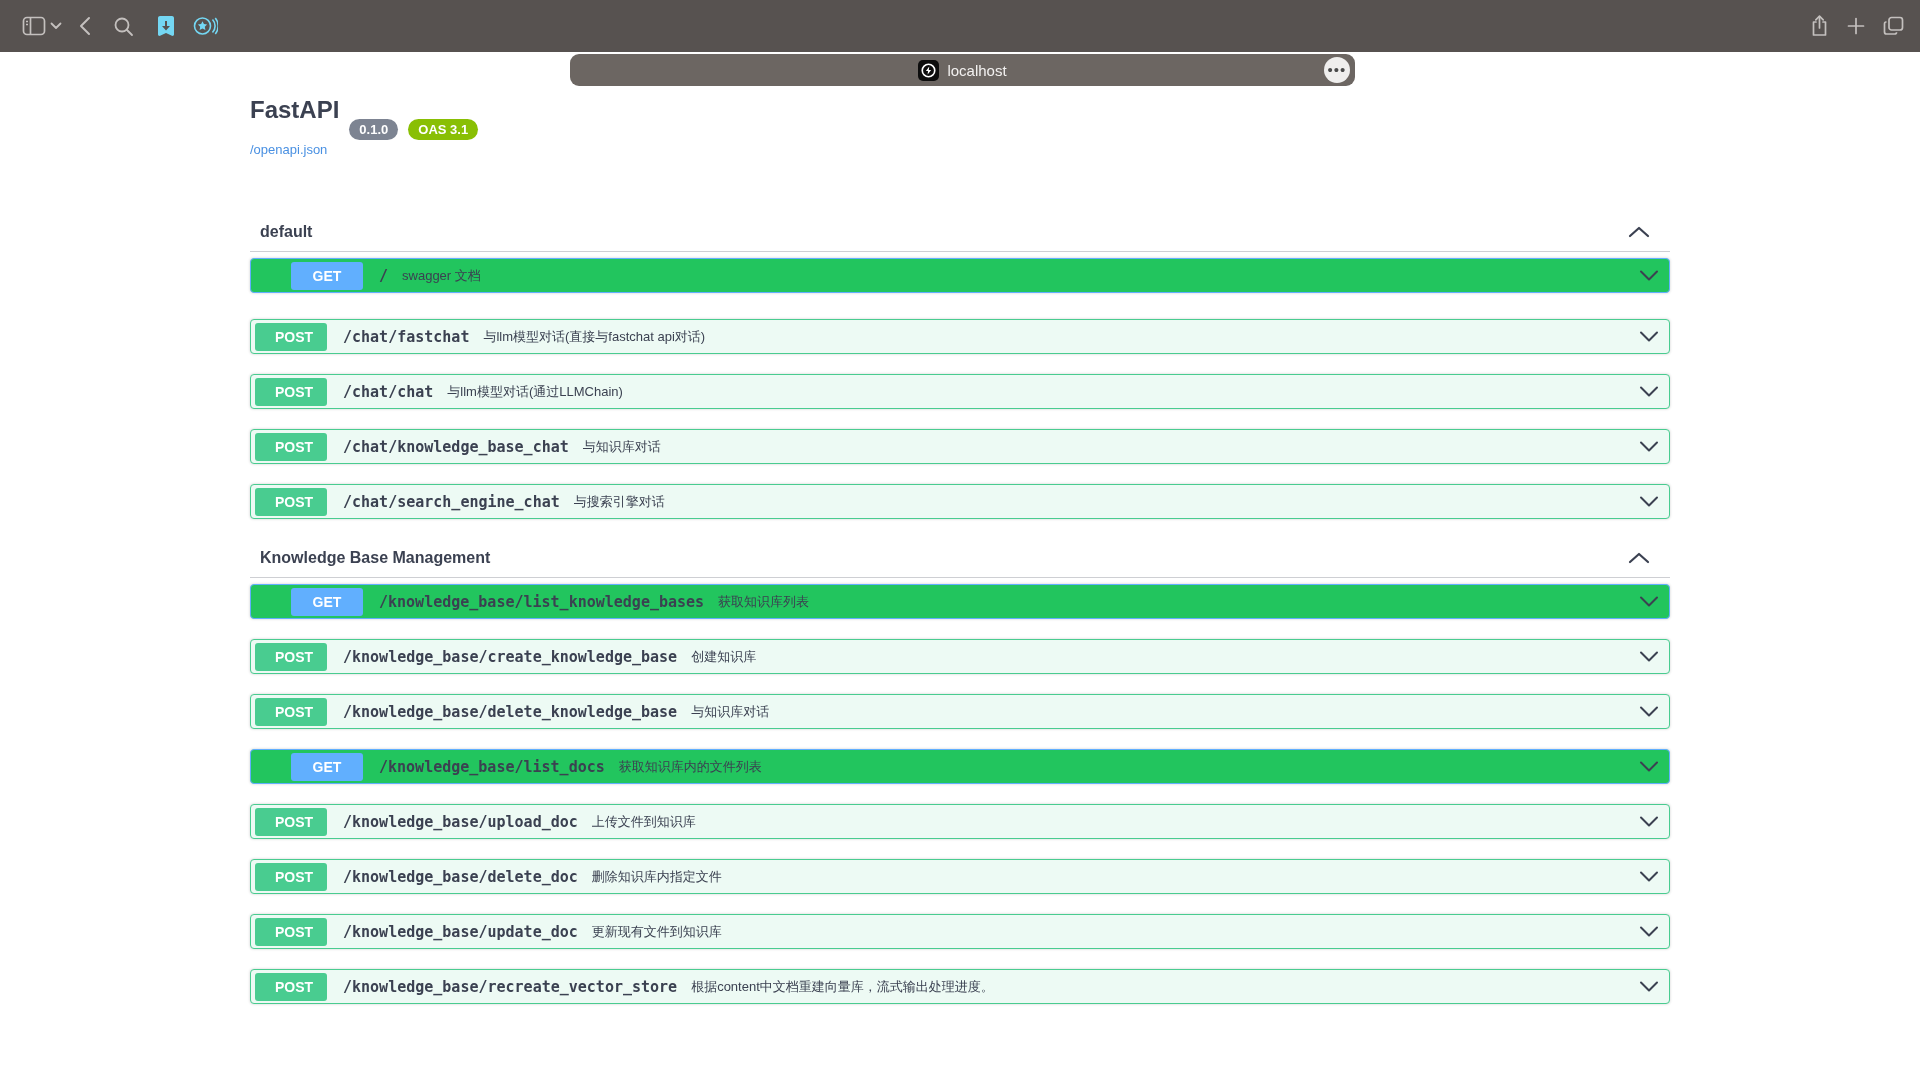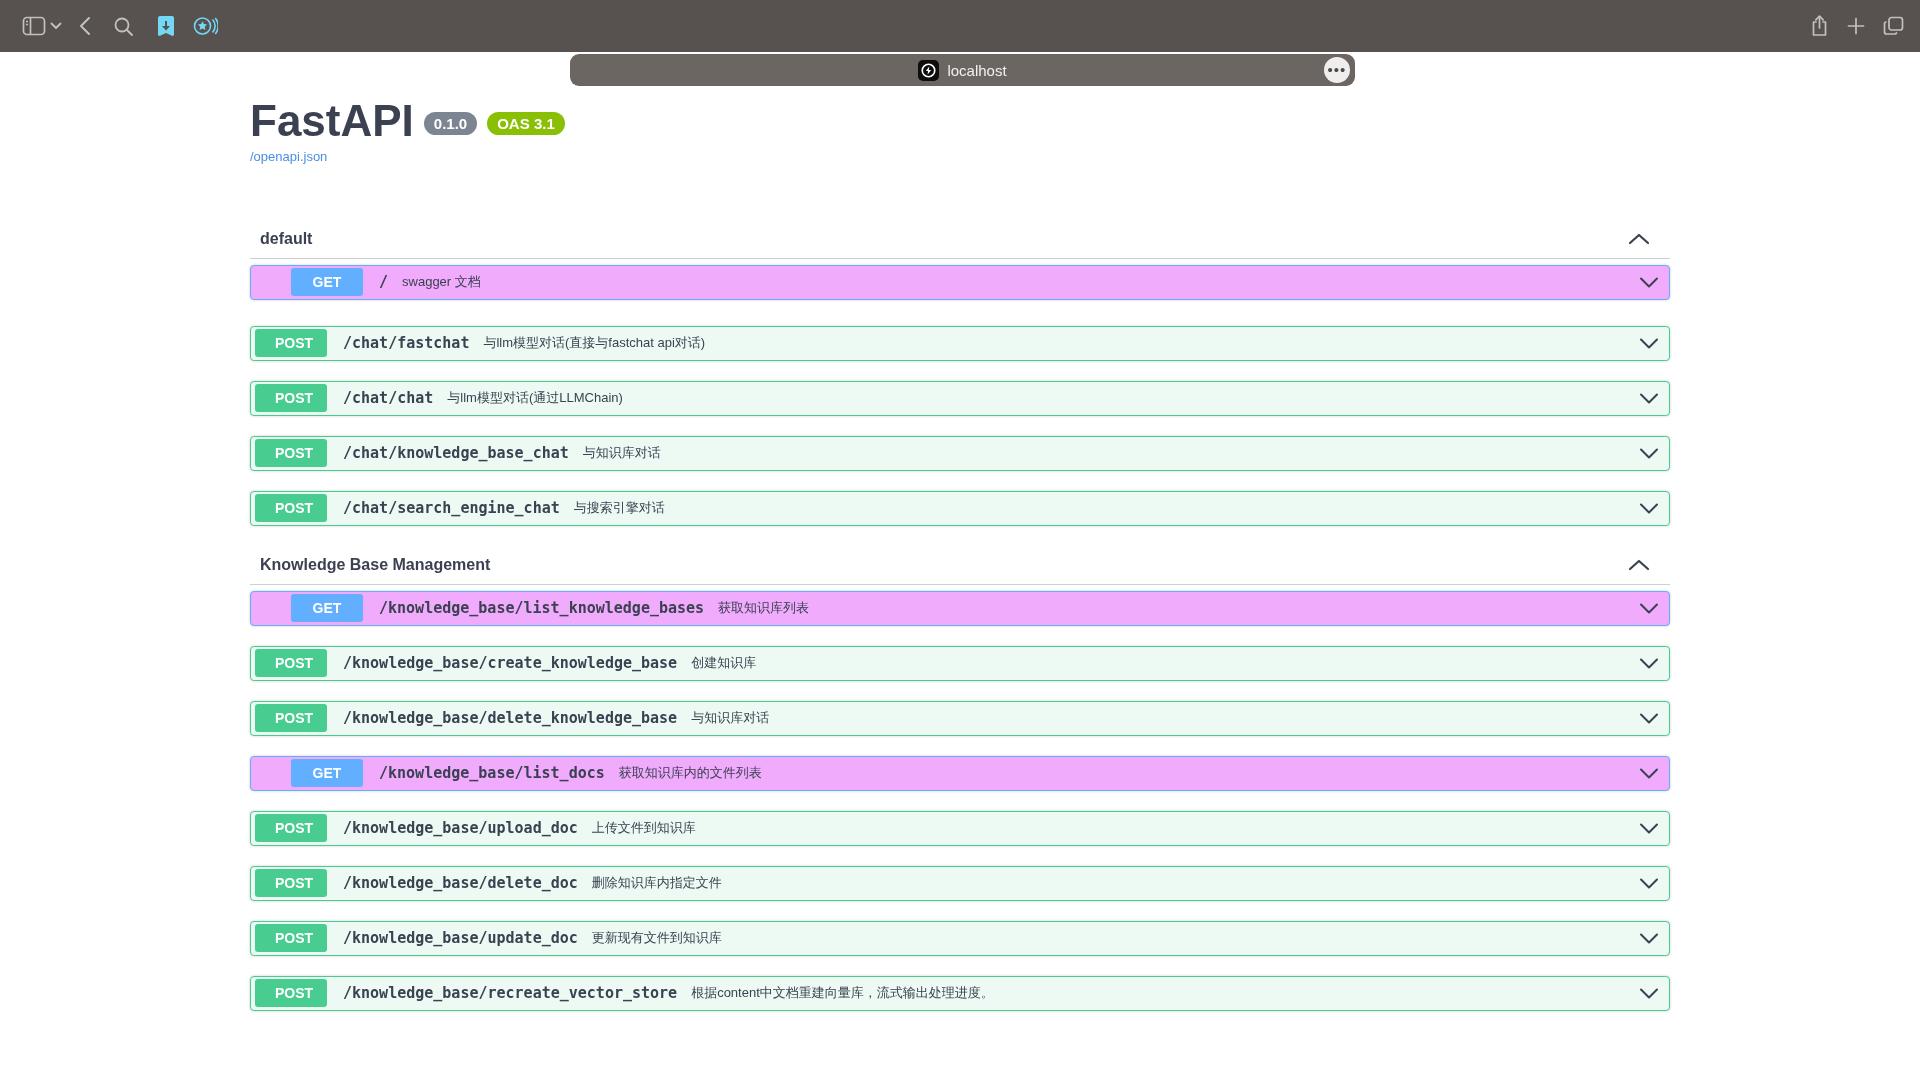--- a/index.html
+++ b/index.html
@@ -23,40 +23,40 @@
   .url-text { color:#f3f1f0; font-size:15px; }
   .more-btn { position:absolute; right:5px; top:3px; width:26px; height:26px; border-radius:50%;
               background:#efeeed; border:none; color:#4a4a4a; font-size:15px; line-height:26px;
               text-align:center; cursor:pointer; padding:0; letter-spacing:1px; }
   .tb-right { position:absolute; right:16px; top:0; height:52px; display:flex; align-items:center; gap:18px; }
 
   
   .content { width:1420px; margin:0 auto; }
   .info { padding-top:44px; }
   .title-row { display:flex; align-items:flex-start; gap:10px; }
-  .page-title { font-size:44px; font-weight:700; color:#3b4151; line-height:1.15;
+  .page-title { font-size:24px; font-weight:700; color:#3b4151; line-height:1.15;
                 font-family:"Liberation Sans","DejaVu Sans",sans-serif; }
-  .pill { display:inline-block; margin-top:16px; padding:3px 10px; border-radius:12px;
-          font-size:15px; font-weight:700; color:#fff; }
+  .pill { display:inline-block; margin-top:23px; padding:3px 10px; border-radius:12px;
+          font-size:13px; font-weight:700; color:#fff; }
   .pill.version { background:#7d8492; }
   .pill.oas { background:#89bf04; }
   .spec-link { display:inline-block; margin-top:2px; font-size:13px; color:#4990e2;
                text-decoration:none; }
 
   .sections { margin-top:55px; }
   .section-header { display:flex; align-items:center; padding:10px 20px 10px 10px;
                     border-bottom:1px solid rgba(59,65,81,.25); cursor:pointer; }
   .section-title { font-size:16px; font-weight:700; color:#3b4151; }
   .section-header .chev { margin-left:auto; }
   .section-items { padding-top:6px; padding-bottom:0; }
 
   .opblock { display:flex; align-items:center; height:35px; margin-bottom:20px;
              border:1px solid; border-radius:4px; box-shadow:0 0 3px rgba(0,0,0,.19);
              padding:0 10px 0 4px; cursor:pointer; }
-  .opblock.get  { background:#f0abfc; border-color:#61affe;padding-left:40px; }
+  .opblock.get  { background:#22c55e; border-color:#61affe;padding-left:40px; }
   .opblock.post { background:#edfaf4; border-color:#49cc90; }
 
   .method-badge { min-width:72px; padding:6px 10px; border-radius:3px; text-align:center;
                   color:#fff; font-size:14px; font-weight:700;
                   font-family:"Liberation Sans","DejaVu Sans",sans-serif; }
   .get  .method-badge { background:#61affe; }
   .post .method-badge { background:#49cc90;padding-left:16px; }
 
   .ep-path { margin-left:16px; font-family:"DejaVu Sans Mono","Liberation Mono",monospace;
              font-size:15px; font-weight:700; color:#3b4151; }

